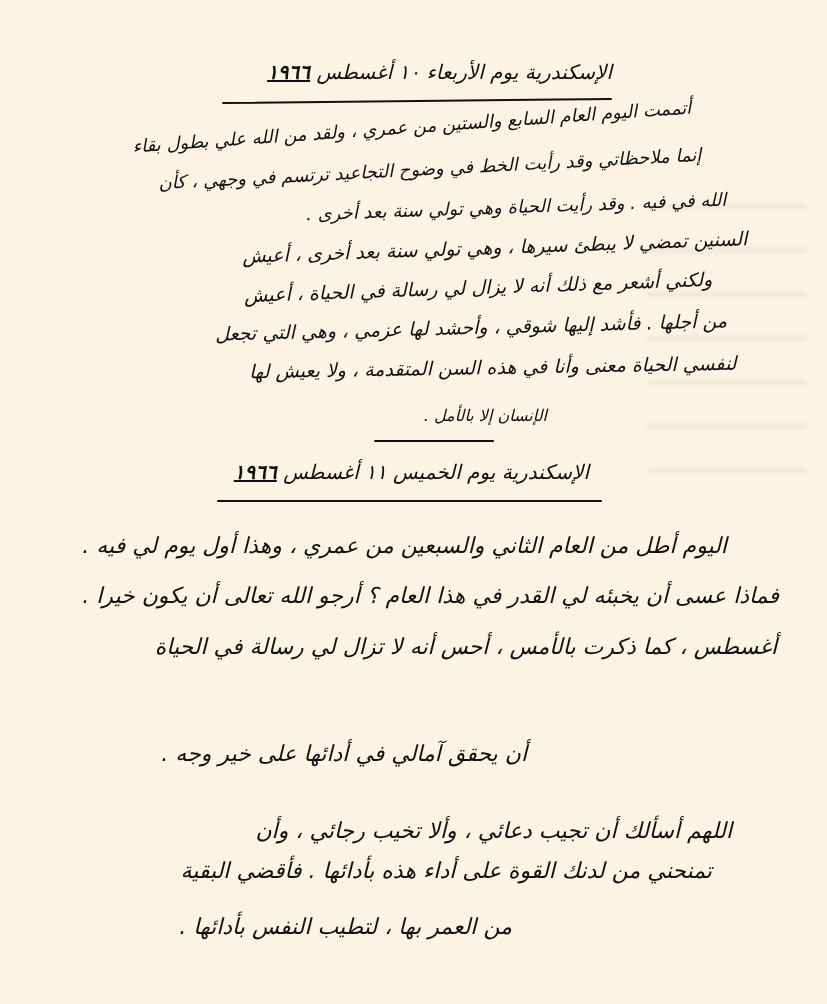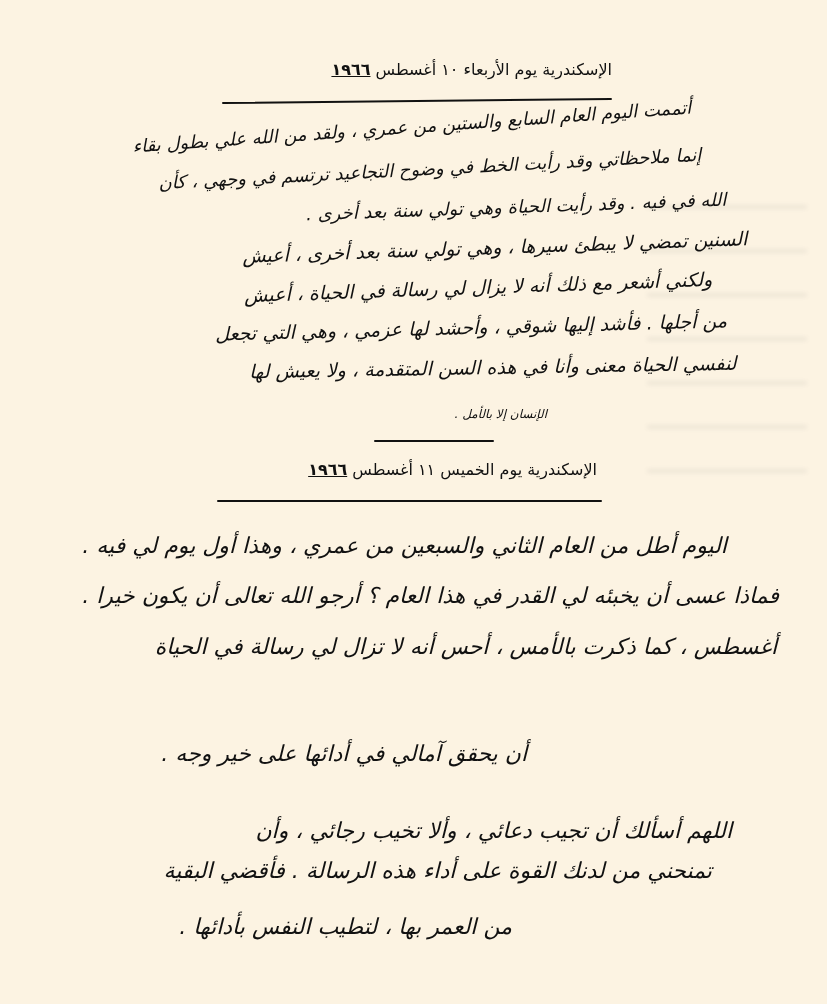--- a/index.html
+++ b/index.html
@@ -35,21 +35,22 @@
       position: absolute;
       white-space: nowrap;
       font-size: 22px;
       font-style: italic;
       letter-spacing: 0.5px;
       line-height: 1;
     }
     .heading {
       position: absolute;
       white-space: nowrap;
-      font-size: 16px;
+      font-size: 20px;
+      font-style: italic;
       line-height: 1;
     }
     .rule {
       position: absolute;
       height: 2px;
       background: #111;
       border-radius: 2px;
     }
     .year {
       font-weight: bold;
@@ -68,30 +69,30 @@
   </div>
   <div class="rule" style="right:215px; top:100px; width:390px; transform:rotate(-0.6deg);"></div>
 
   <div class="line" style="right:135px; top:118px; font-size:18px; transform:rotate(-4deg);">أتممت اليوم العام السابع والستين من عمري ، ولقد من الله علي بطول بقاء</div>
   <div class="line" style="right:125px; top:160px; font-size:18px; transform:rotate(-3deg);">إنما ملاحظاتي وقد رأيت الخط في وضوح التجاعيد ترتسم في وجهي ، كأن</div>
   <div class="line" style="right:100px; top:198px; font-size:18px; transform:rotate(-2deg);">الله في فيه . وقد رأيت الحياة وهي تولي سنة بعد أخرى .</div>
   <div class="line" style="right:80px; top:238px; font-size:19px; transform:rotate(-2deg);">السنين تمضي لا يبطئ سيرها ، وهي تولي سنة بعد أخرى ، أعيش</div>
   <div class="line" style="right:115px; top:278px; font-size:19px; transform:rotate(-2deg);">ولكني أشعر مع ذلك أنه لا يزال لي رسالة في الحياة ، أعيش</div>
   <div class="line" style="right:100px; top:318px; font-size:19px; transform:rotate(-1.5deg);">من أجلها . فأشد إليها شوقي ، وأحشد لها عزمي ، وهي التي تجعل</div>
   <div class="line" style="right:90px; top:358px; font-size:19px; transform:rotate(-1deg);">لنفسي الحياة معنى وأنا في هذه السن المتقدمة ، ولا يعيش لها</div>
-  <div class="line" style="right:280px; top:408px; font-size:12px;">الإنسان إلا بالأمل .</div>
+  <div class="line" style="right:280px; top:408px; font-size:16px;">الإنسان إلا بالأمل .</div>
 
   <div class="rule" style="right:333px; top:440px; width:120px;"></div>
 
-  <div class="heading" style="right:230px; top:462px;">
+  <div class="heading" style="right:238px; top:462px;">
     <span>الإسكندرية يوم الخميس ١١ أغسطس</span>
     <span class="year">١٩٦٦</span>
   </div>
   <div class="rule" style="right:225px; top:500px; width:385px;"></div>
 
   <div class="line" style="right:100px; top:535px;margin-left:25px;">اليوم أطل من العام الثاني والسبعين من عمري ، وهذا أول يوم لي فيه .</div>
   <div class="line" style="right:48px; top:585px;margin-left:8px;">فماذا عسى أن يخبئه لي القدر في هذا العام ؟ أرجو الله تعالى أن يكون خيرا .</div>
   <div class="line" style="right:50px; top:636px;">أغسطس ، كما ذكرت بالأمس ، أحس أنه لا تزال لي رسالة في الحياة</div>
   <div class="line" style="right:300px; top:743px;">أن يحقق آمالي في أدائها على خير وجه .</div>
   <div class="line" style="right:95px; top:800px;margin-top:20px;">اللهم أسألك أن تجيب دعائي ، وألا تخيب رجائي ، وأن</div>
-  <div class="line" style="right:115px; top:860px;">تمنحني من لدنك القوة على أداء هذه الرسالة . فأقضي البقية</div>
+  <div class="line" style="right:115px; top:860px;">تمنحني من لدنك القوة على أداء هذه بأدائها . فأقضي البقية</div>
   <div class="line" style="right:315px; top:916px;">من العمر بها ، لتطيب النفس بأدائها .</div>
 </div>
 
 </body></html>

